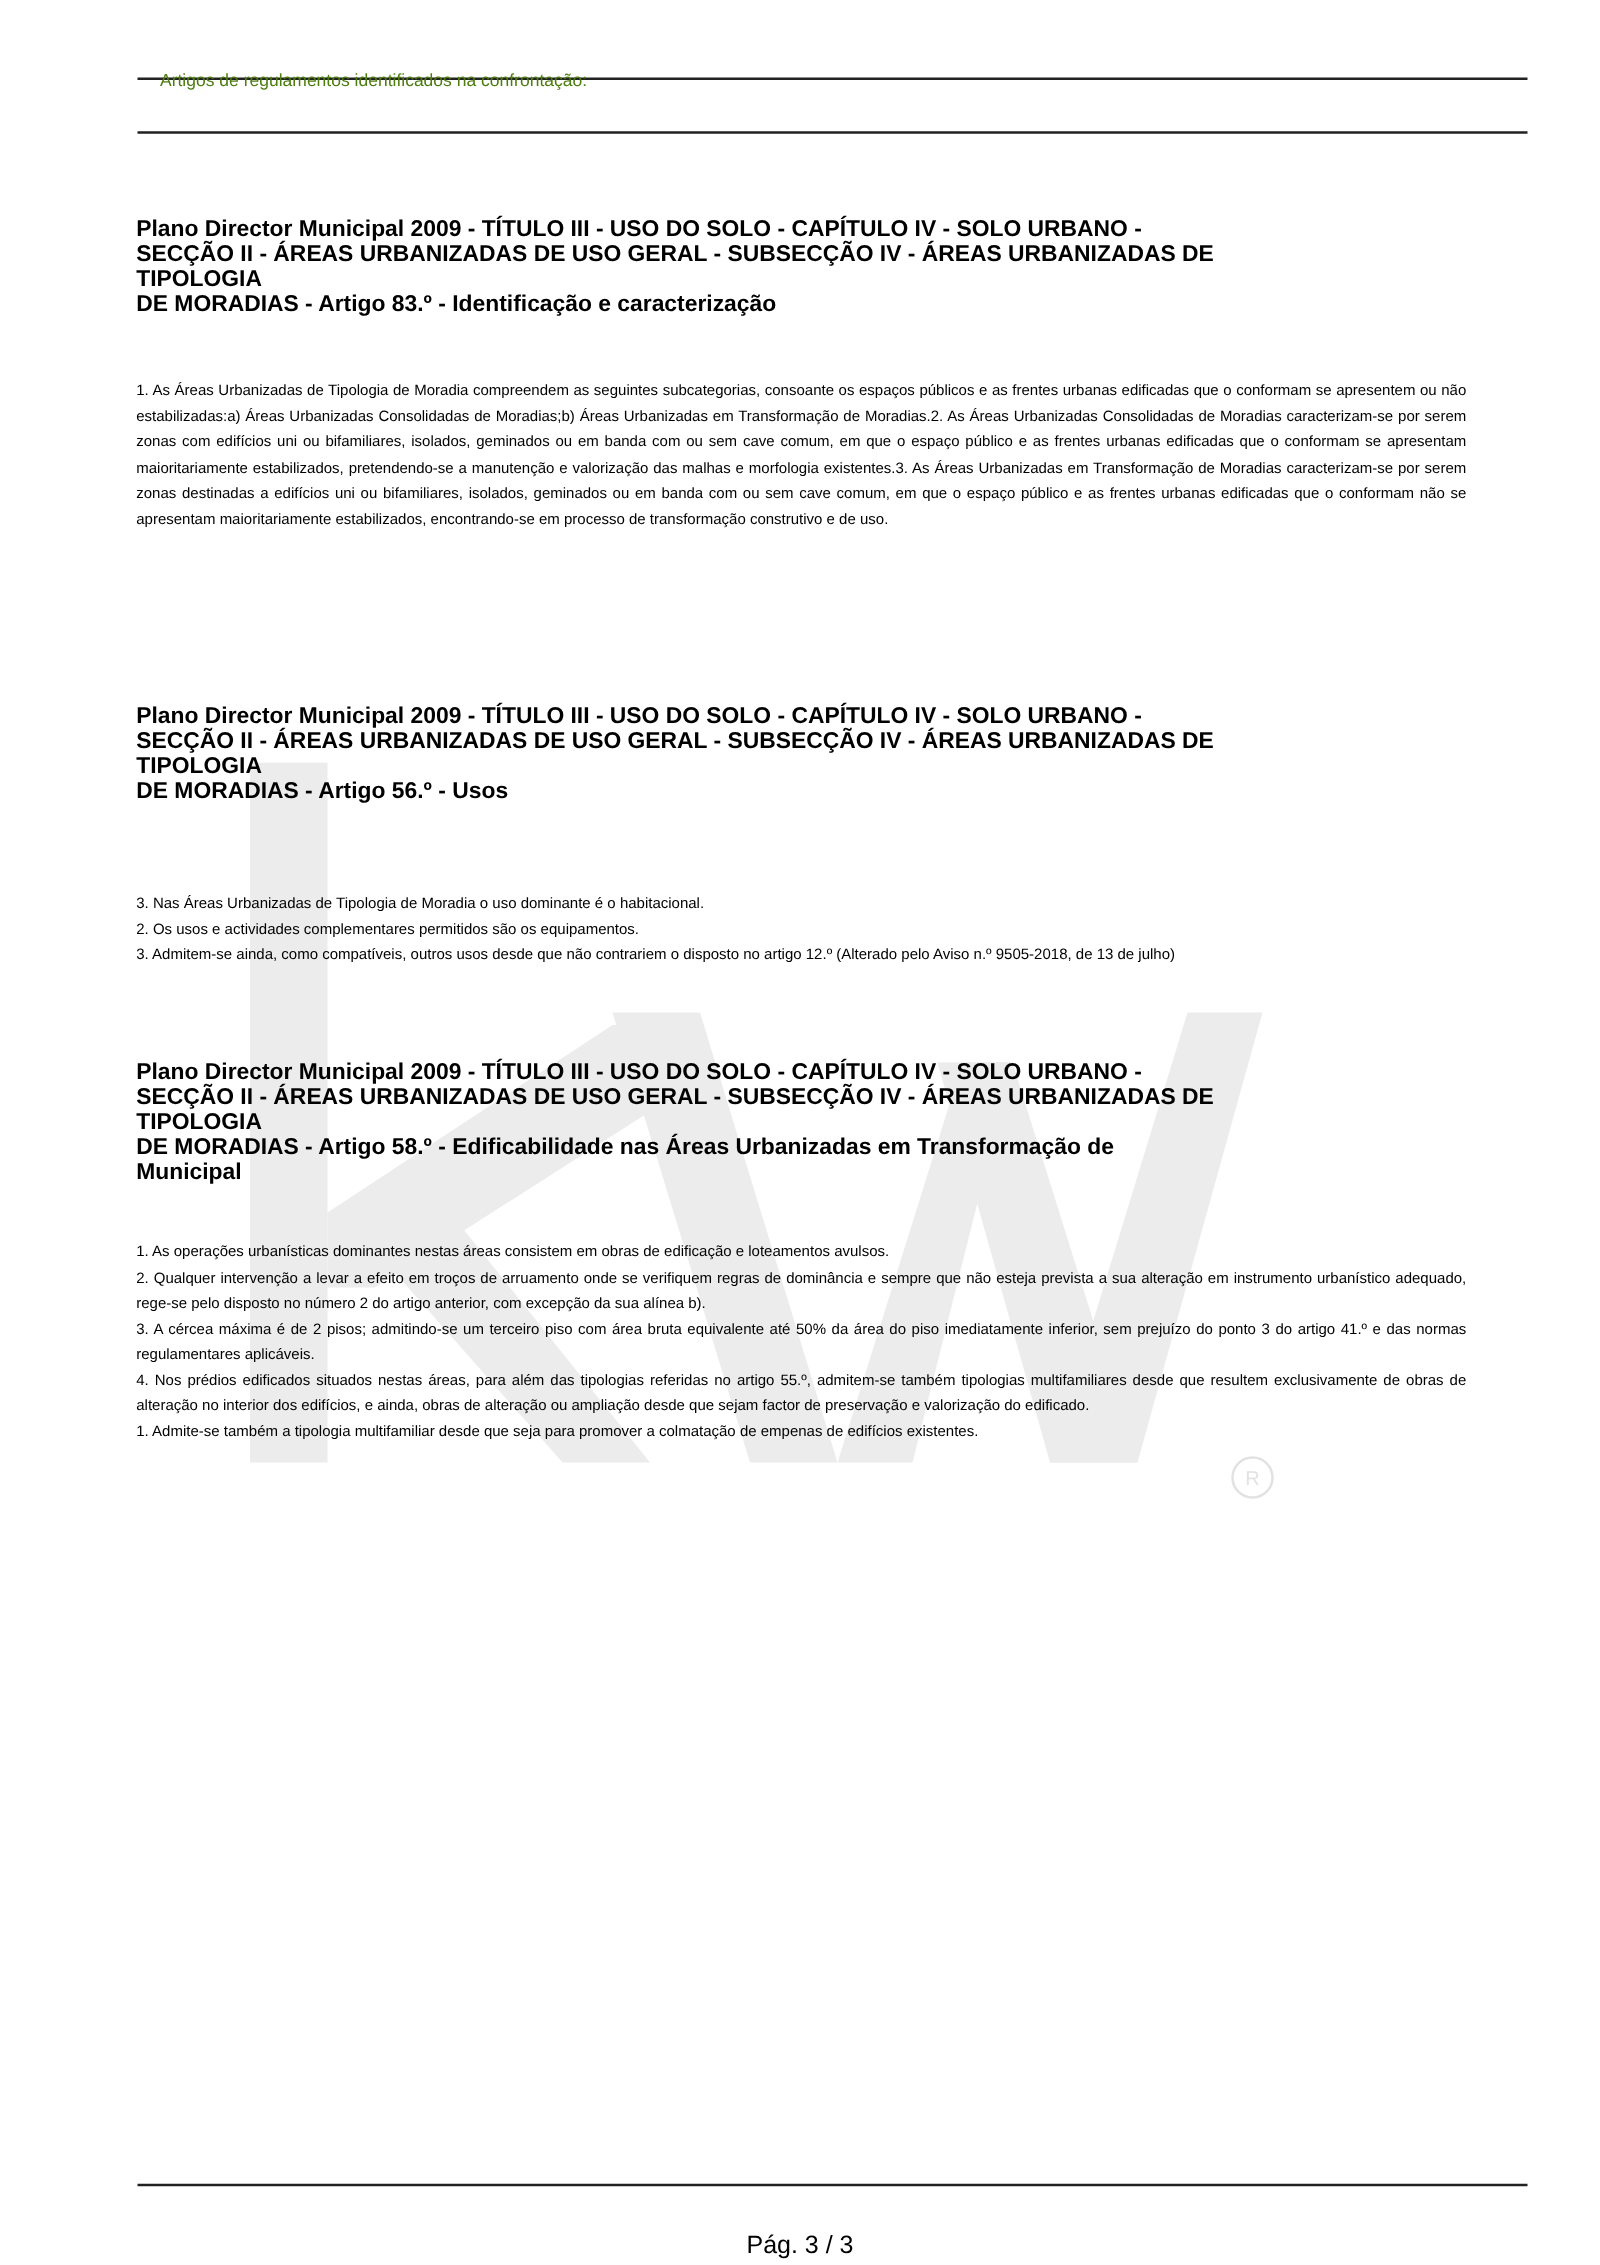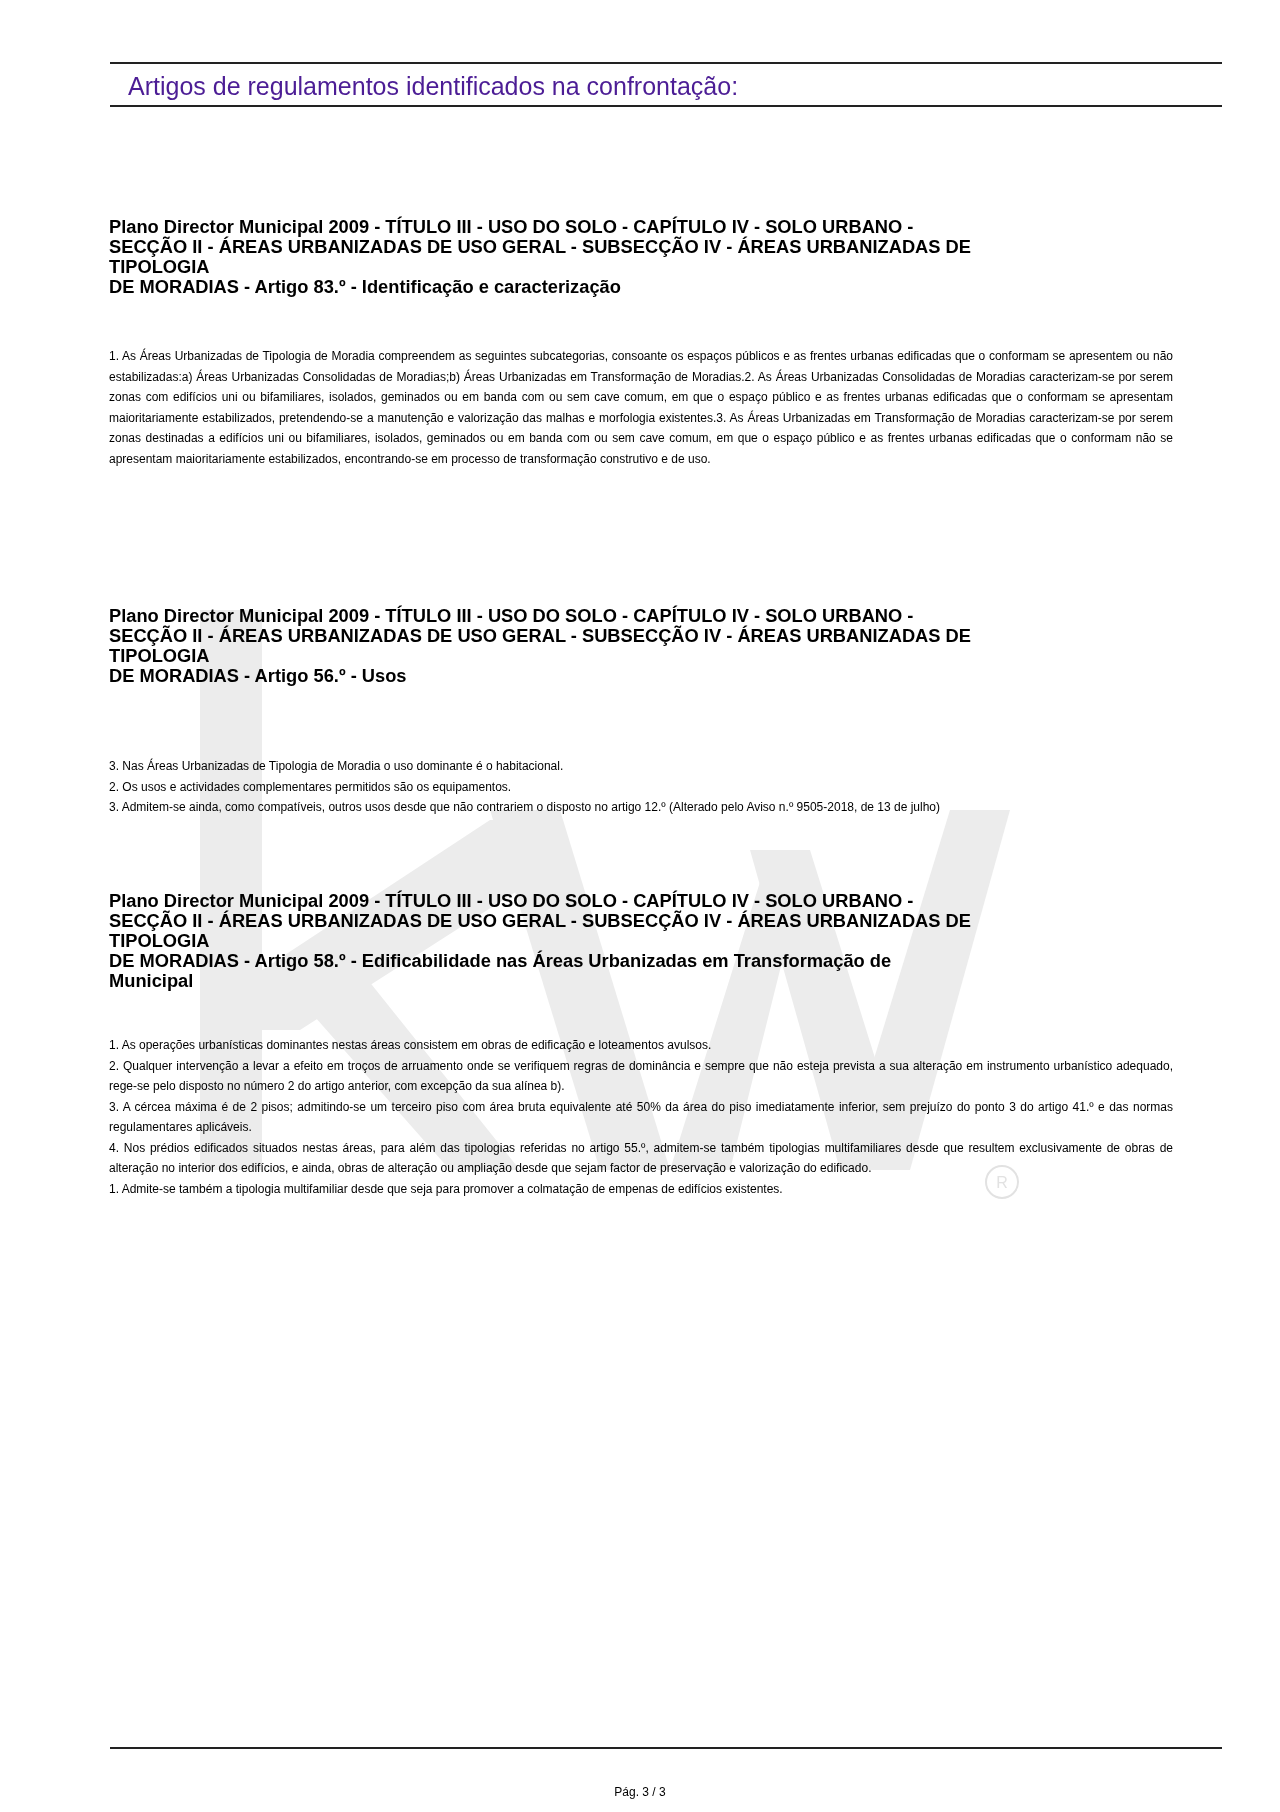--- a/index.html
+++ b/index.html
@@ -1,25 +1,25 @@
 <!DOCTYPE html>
 <html><head>
   <meta charset="utf-8">
   <style>
     html, body { margin: 0; padding: 0; background: #ffffff; }
     body { width: 1280px; height: 1812px; position: relative; overflow: hidden;
       font-family: "Liberation Sans", sans-serif; color: #000; }
     .page { position: absolute; left: 0; top: 0; width: 1280px; height: 1812px; }
     .rule { position: absolute; left: 110px; width: 1112px; height: 2px; background: #222; }
-    .header-text { position: absolute; left: 128px; top: 72px; font-size: 25px; color:#4c1d95; }
+    .header-text { position: absolute; left: 128px; top: 56px; font-size: 14px; color:#4d7c0f; }
     .watermark { position: absolute; left: 190px; top: 610px; width: 900px; height: 620px; pointer-events:none; }
-    .block { position: absolute; left: 109px; width: 1064px; margin-top: 44px; }
+    .block { position: absolute; left: 109px; width: 1064px; }
     .h { font-weight: bold; font-size: 18.3px; line-height: 20px; margin:0; }
     .p { font-size: 12px; line-height: 20.5px; text-align: justify; margin:0; }
-    .footer { position: absolute; left: 0; width: 1280px; top: 1785px; text-align: center; font-size: 12px; }
+    .footer { position: absolute; left: 0; width: 1280px; top: 1785px; text-align: center; font-size: 20px; }
   </style>
 </head>
 <body>
 
 <div class="page">
 
   <svg class="watermark" viewBox="0 0 900 620">
     <g fill="#ececec">
 
       <rect x="10" y="0" width="62" height="560"></rect>

